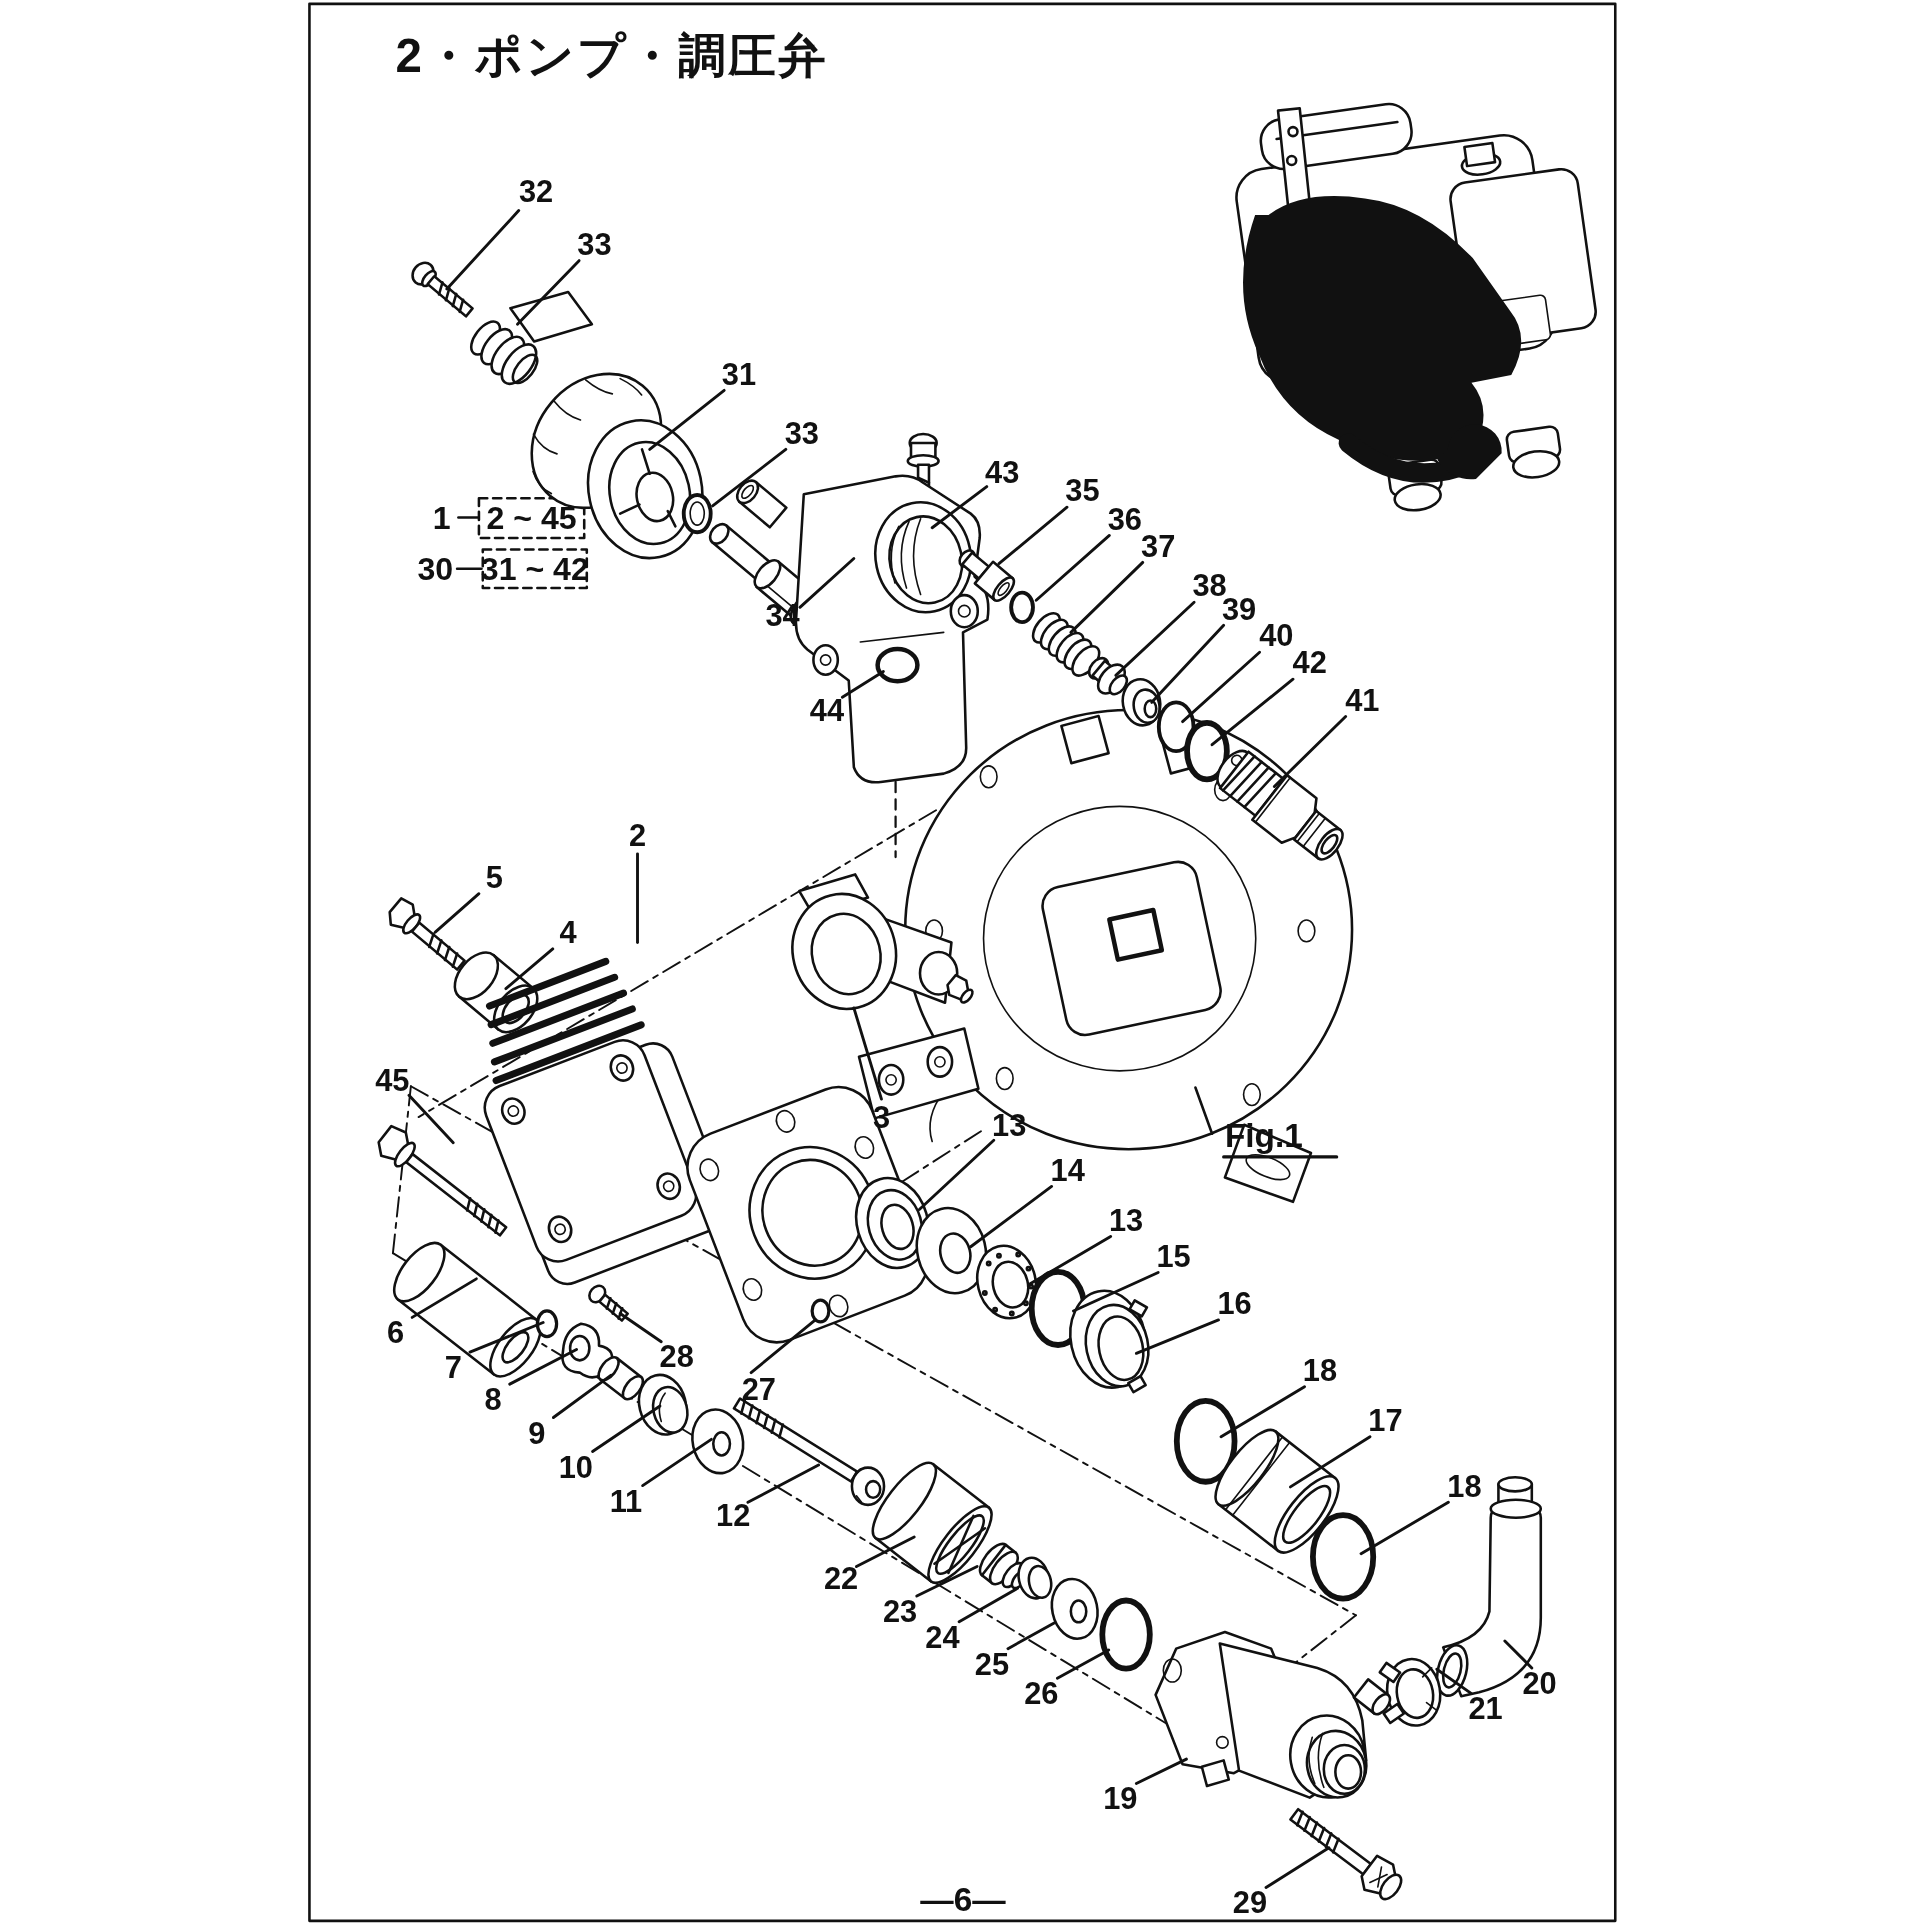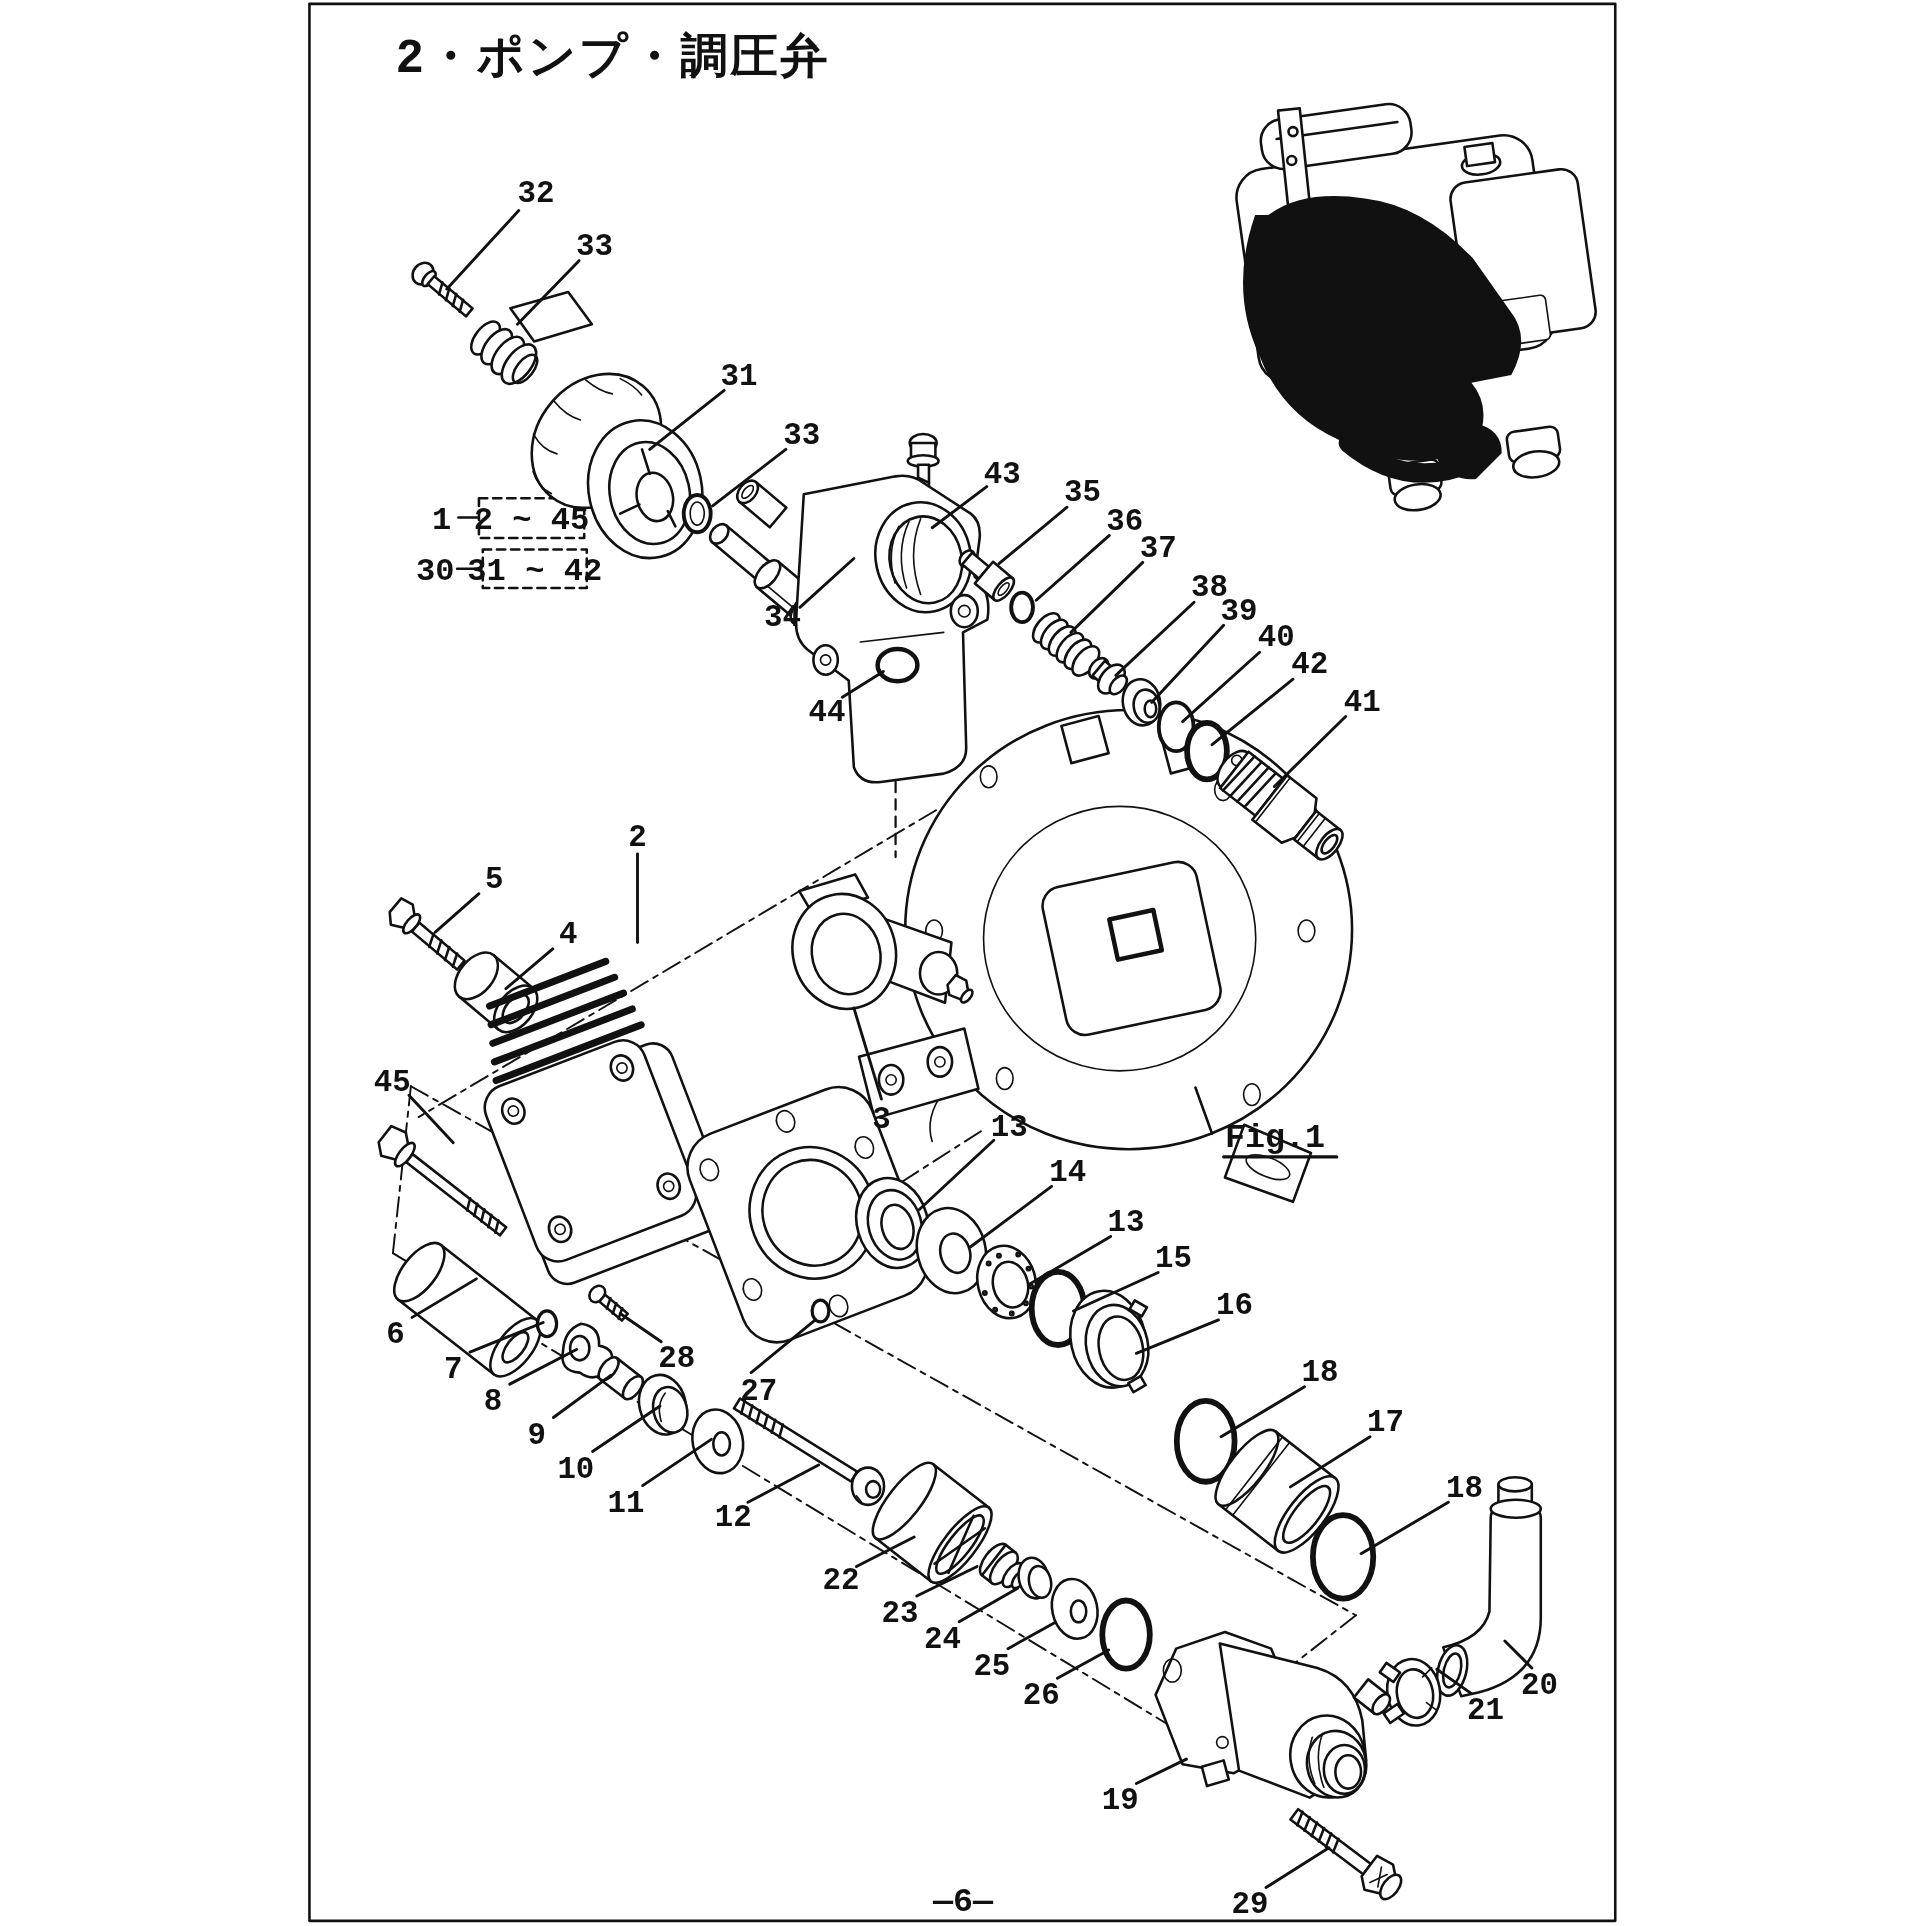--- a/index.html
+++ b/index.html
@@ -1,17 +1,17 @@
 <!DOCTYPE html>
 <html style="font-size:10.3px"><head>
 <meta charset="utf-8">
 <style>
   html,body{margin:0;padding:0;background:#fff;}
   #page{position:relative;width:1926px;height:1926px;background:#fff;
-        font-family:Liberation Mono, monospace;}
+        font-family:Liberation Sans, sans-serif;}
   svg{position:absolute;left:0;top:0;}
   svg *{stroke:#111;fill:none;stroke-width:4;stroke-linecap:round;stroke-linejoin:round;}
   .w{fill:#ffffff;}
   .k{fill:#111111;stroke:none;}
   .thick{stroke-width:9;}
   .thin{stroke-width:2.5;}
   .fin{stroke-width:11;}
   .phantom{stroke-dasharray:30 10 8 10;stroke-width:3;}
   .dashed{stroke-dasharray:16 11;stroke-width:3.5;}
   .boxdash{stroke-dasharray:13 9;stroke-width:4;}

